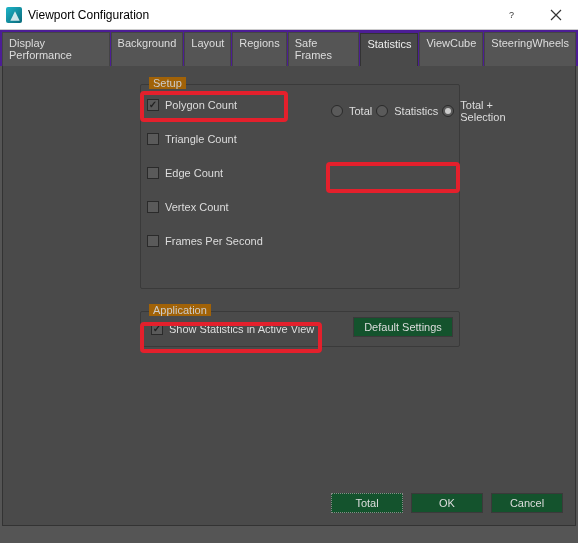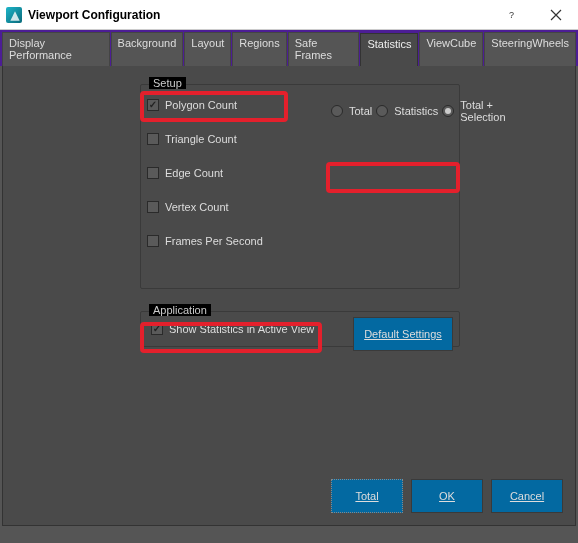--- a/index.html
+++ b/index.html
@@ -1,44 +1,44 @@
 <!DOCTYPE html>
 <html><head>
 <meta charset="utf-8">
 <style>
   * { box-sizing: border-box; margin: 0; padding: 0; font-family: "Segoe UI", Tahoma, sans-serif; }
   body { background: #555; }
   .window { width: 578px; height: 543px; background: #555; position: relative; }
   .titlebar { height: 30px; background: #fff; display: flex; align-items: center; padding: 0 0 0 6px; border-bottom: 1px solid #ccc; }
   .titlebar .app-icon { width: 16px; height: 16px; background: linear-gradient(135deg,#1db5c9 0%,#0a6a7a 100%); border-radius: 2px; margin-right: 6px; position:relative; }
   .titlebar .app-icon svg { position:absolute; top:2px; left:2px; }
-  .titlebar .title { font-size: 12px; color: #000; flex: 1; font-weight: bold; }
+  .titlebar .title { font-size: 12px; color: #000; flex: 1; }
   .titlebar .win-btns { display: flex; height: 100%; }
   .titlebar .win-btn { width: 44px; height: 100%; display: flex; align-items: center; justify-content: center; font-size: 14px; color: #333; }
   .titlebar .win-btn svg { width: 12px; height: 12px; }
   .tabstrip { display: flex; background: #4c1d95; padding: 2px 2px 0 2px; gap: 1px; }
   .tab { font-size: 11px; color: #ddd; background: #555; padding: 4px 6px 5px 6px; border: 1px solid #444; border-bottom: none; cursor: default; }
   .tab.active { background: #4a4a4a; border-color: #333; color: #eee; position: relative; top: 1px; }
   .content { background: #4a4a4a; margin: 0 2px; height: 460px; border: 1px solid #333; border-top: none; position: relative; }
   .fieldset { position: absolute; border: 1px solid #3a3a3a; border-radius: 2px; }
-  .fieldset .legend { position: absolute; top: -8px; left: 8px; background: #000000; padding: 0 4px; font-size: 11px; color: #ccc; }
+  .fieldset .legend { position: absolute; top: -8px; left: 8px; background: #a16207; padding: 0 4px; font-size: 11px; color: #ccc; }
   .fs-setup { left: 137px; top: 18px; width: 320px; height: 205px; }
   .fs-app { left: 137px; top: 245px; width: 320px; height: 36px; }
   .row { display: flex; align-items: center; font-size: 11px; color: #ddd; }
   .chk, .rdo { width: 12px; height: 12px; border: 1px solid #2a2a2a; background: #5a5a5a; margin-right: 6px; display: inline-flex; align-items:center; justify-content:center; flex-shrink:0; }
   .rdo { border-radius: 50%; }
   .chk.checked::after { content:"✓"; font-size:10px; line-height:10px; color:#222; font-weight:bold; }
   .rdo.checked::after { content:""; width:6px; height:6px; background:#ccc; border-radius:50%; }
   .setup-left { position:absolute; left: 6px; top: 14px; display:flex; flex-direction:column; gap:22px; }
   .setup-right { position:absolute; left: 190px; top: 14px; display:flex; flex-direction:row; gap:4px; }
   .highlight { border: 4px solid #e4202c; border-radius: 4px; position: absolute; pointer-events: none; }
   .hl1 { left: 137px; top: 25px; width: 148px; height: 31px; }
   .hl2 { left: 323px; top: 96px; width: 134px; height: 31px; }
   .hl3 { left: 137px; top: 256px; width: 182px; height: 31px; }
-  .btn { position: absolute; height: 34px; font-size: 11px; color: #ddd; background: #0369a1; border: 1px solid #3a3a3a; display:flex; align-items:center; justify-content:center;text-decoration:underline; }
+  .btn { position: absolute; height: 20px; font-size: 11px; color: #ddd; background: #14532d; border: 1px solid #3a3a3a; display:flex; align-items:center; justify-content:center; }
   .btn-default { left: 350px; top: 251px; width: 100px; }
   .footer-btns { position:absolute; right: 12px; bottom: 12px; display:flex; gap:8px; }
   .footer-btns .btn { position: static; width: 72px; }
   .btn-apply { width: 110px; border: 1px dotted #888; }
   .app-row { position:absolute; left:10px; top:11px;justify-content:flex-end; }
 </style>
 </head>
 <body>
 
 <div class="window">

